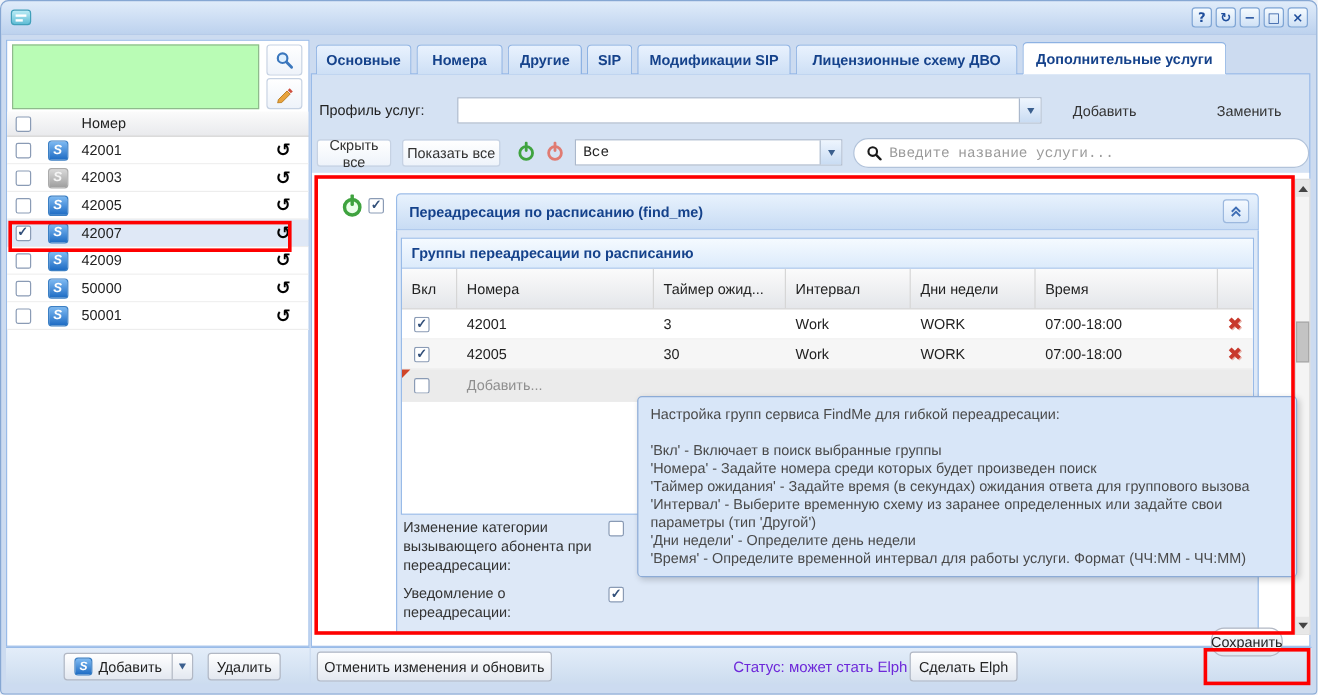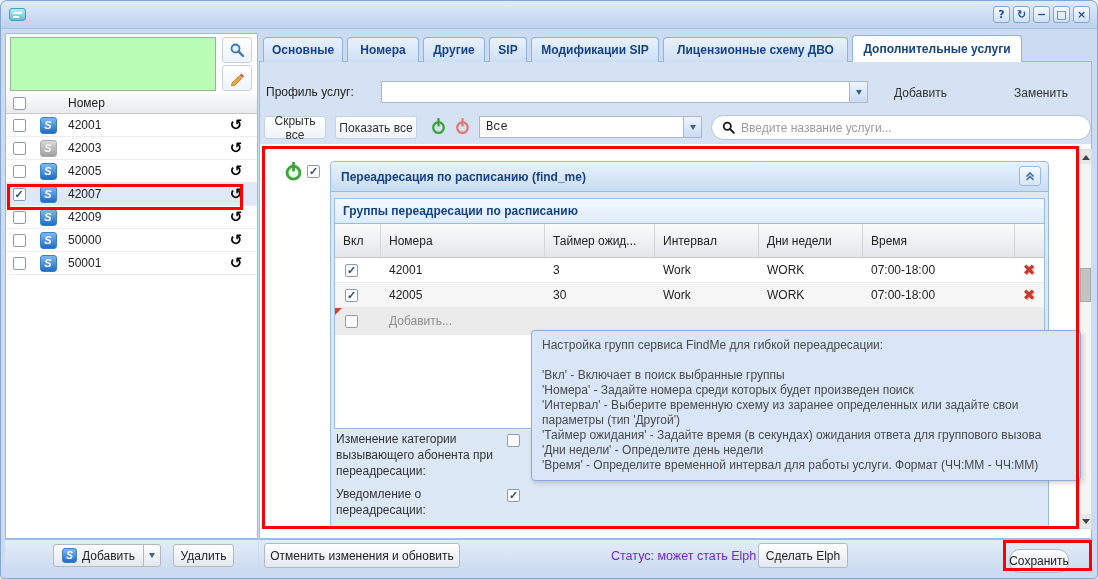--- a/index.html
+++ b/index.html
@@ -36,21 +36,21 @@
   .cb { width: 13px; height: 13px; background: #fff; border: 1px solid #8a9bb5; border-radius: 2px;
         display: inline-flex; align-items: center; justify-content: center; cursor: pointer; flex: none; }
   .cb.checked::after { content: "✓"; font-size: 11px; line-height: 11px; color: #33507a; font-weight: bold; }
   .combo { display: flex; align-items: stretch; background: #fff; border: 1px solid #aab8cc; height: 22px; font-family: Liberation Mono, monospace; }
   .combo .val { flex: 1; display: flex; align-items: center; padding: 0 6px; color: #222; overflow: hidden; }
   .trigger { width: 18px; border-left: 1px solid #aab8cc;
              background: linear-gradient(#eef5fe, #c9dcf3); display: flex; align-items: center; justify-content: center; cursor: pointer; }
   .tri { width: 0; height: 0; border-left: 3.5px solid transparent; border-right: 3.5px solid transparent; border-top: 5px solid #3b5f8e; }
   .searchbox { display: flex; align-items: center; background: #fff; border: 1px solid #b2c3da;
                border-radius: 13px; padding: 0 10px; gap: 6px; }
-  .searchbox input { border: none; outline: none; flex: 1; font-size: 12px; font-family: Liberation Sans, sans-serif; color: #1d4ed8; background: transparent; }
+  .searchbox input { border: none; outline: none; flex: 1; font-size: 12px; font-family: Liberation Mono, monospace; color: #1d4ed8; background: transparent; }
   .searchbox input::placeholder { color: #9b9b9b; }
 
   
   .left-panel { position: absolute; left: 4px; top: 32px; width: 253px; height: 506px;
                 background: #fff; border: 1px solid #99bbe8; }
   .green-box { position: absolute; left: 9px; top: 36px; width: 206px; height: 54px;
                background: #b9fcb5; border: 1px solid #8fba8d; resize: none; outline: none; font-family: inherit; }
   .side-btn { position: absolute; width: 30px; height: 26px; }
   .lgrid { position: absolute; left: 5px; top: 92px; width: 251px; }
   .lheader { display: flex; align-items: center; height: 21px;
@@ -402,22 +402,22 @@
     <div class="sb-btn sb-up" style="top:0;"></div>
     <div class="sb-thumb" style="top:118px; height:34px;"></div>
     <div class="sb-btn sb-down" style="bottom:0;"></div>
   </div>
 
   <div class="tooltip" style="left:530px; top:329px; width:550px;">
     <div class="tt-line">Настройка групп сервиса FindMe для гибкой переадресации:</div>
     <div class="tt-line"></div>
     <div class="tt-line">'Вкл' - Включает в поиск выбранные группы</div>
     <div class="tt-line">'Номера' - Задайте номера среди которых будет произведен поиск</div>
+    <div class="tt-line">'Таймер ожидания' - Задайте время (в секундах) ожидания ответа для группового вызова</div>
     <div class="tt-line">'Интервал' - Выберите временную схему из заранее определенных или задайте свои параметры (тип 'Другой')</div>
-    <div class="tt-line">'Таймер ожидания' - Задайте время (в секундах) ожидания ответа для группового вызова</div>
     <div class="tt-line">'Дни недели' - Определите день недели</div>
     <div class="tt-line">'Время' - Определите временной интервал для работы услуги. Формат (ЧЧ:ММ - ЧЧ:ММ)</div>
   </div>
 
   <div class="footer-strip" style="left:4px; width:253px;"></div>
   <div class="footer-strip" style="left:258px; width:834px;"></div>
 
   <div class="btn abs" style="left:52px; top:543px; height:23px; padding:0;">
     <span style="display:inline-flex; align-items:center; gap:5px; padding:0 8px;">
       <span class="sipicon blue" style="width:15px;height:15px;font-size:10px;">S</span>
@@ -425,19 +425,19 @@
     </span>
     <span class="split-arrow">
         <span class="tri"></span>
       </span>
   </div>
   <button class="btn abs" style="left:172px; top:543px; width:61px; height:23px;">Удалить</button>
 
   <button class="btn abs" style="left:263px; top:542px; width:196px; height:25px;">Отменить изменения и обновить</button>
   <div class="status-text" style="left:610px; top:548px;">Статус: может стать Elph</div>
   <button class="btn abs" style="left:757px; top:542px; width:90px; height:25px;">Сделать Elph</button>
-  <button class="btn abs" style="left:1008px; top:548px; width:60px; height:24px;border-radius:11px;">Сохранить</button>
+  <button class="btn abs" style="left:1008px; top:522px; width:60px; height:24px;border-radius:11px;">Сохранить</button>
 
   <div class="anno" style="left:6px; top:183px; width:236px; height:26px;"></div>
   <div class="anno" style="left:261px; top:145px; width:817px; height:383px;"></div>
   <div class="anno" style="left:1002px; top:539px; width:89px; height:31px;"></div>
 
 </div>
 
 </body></html>

